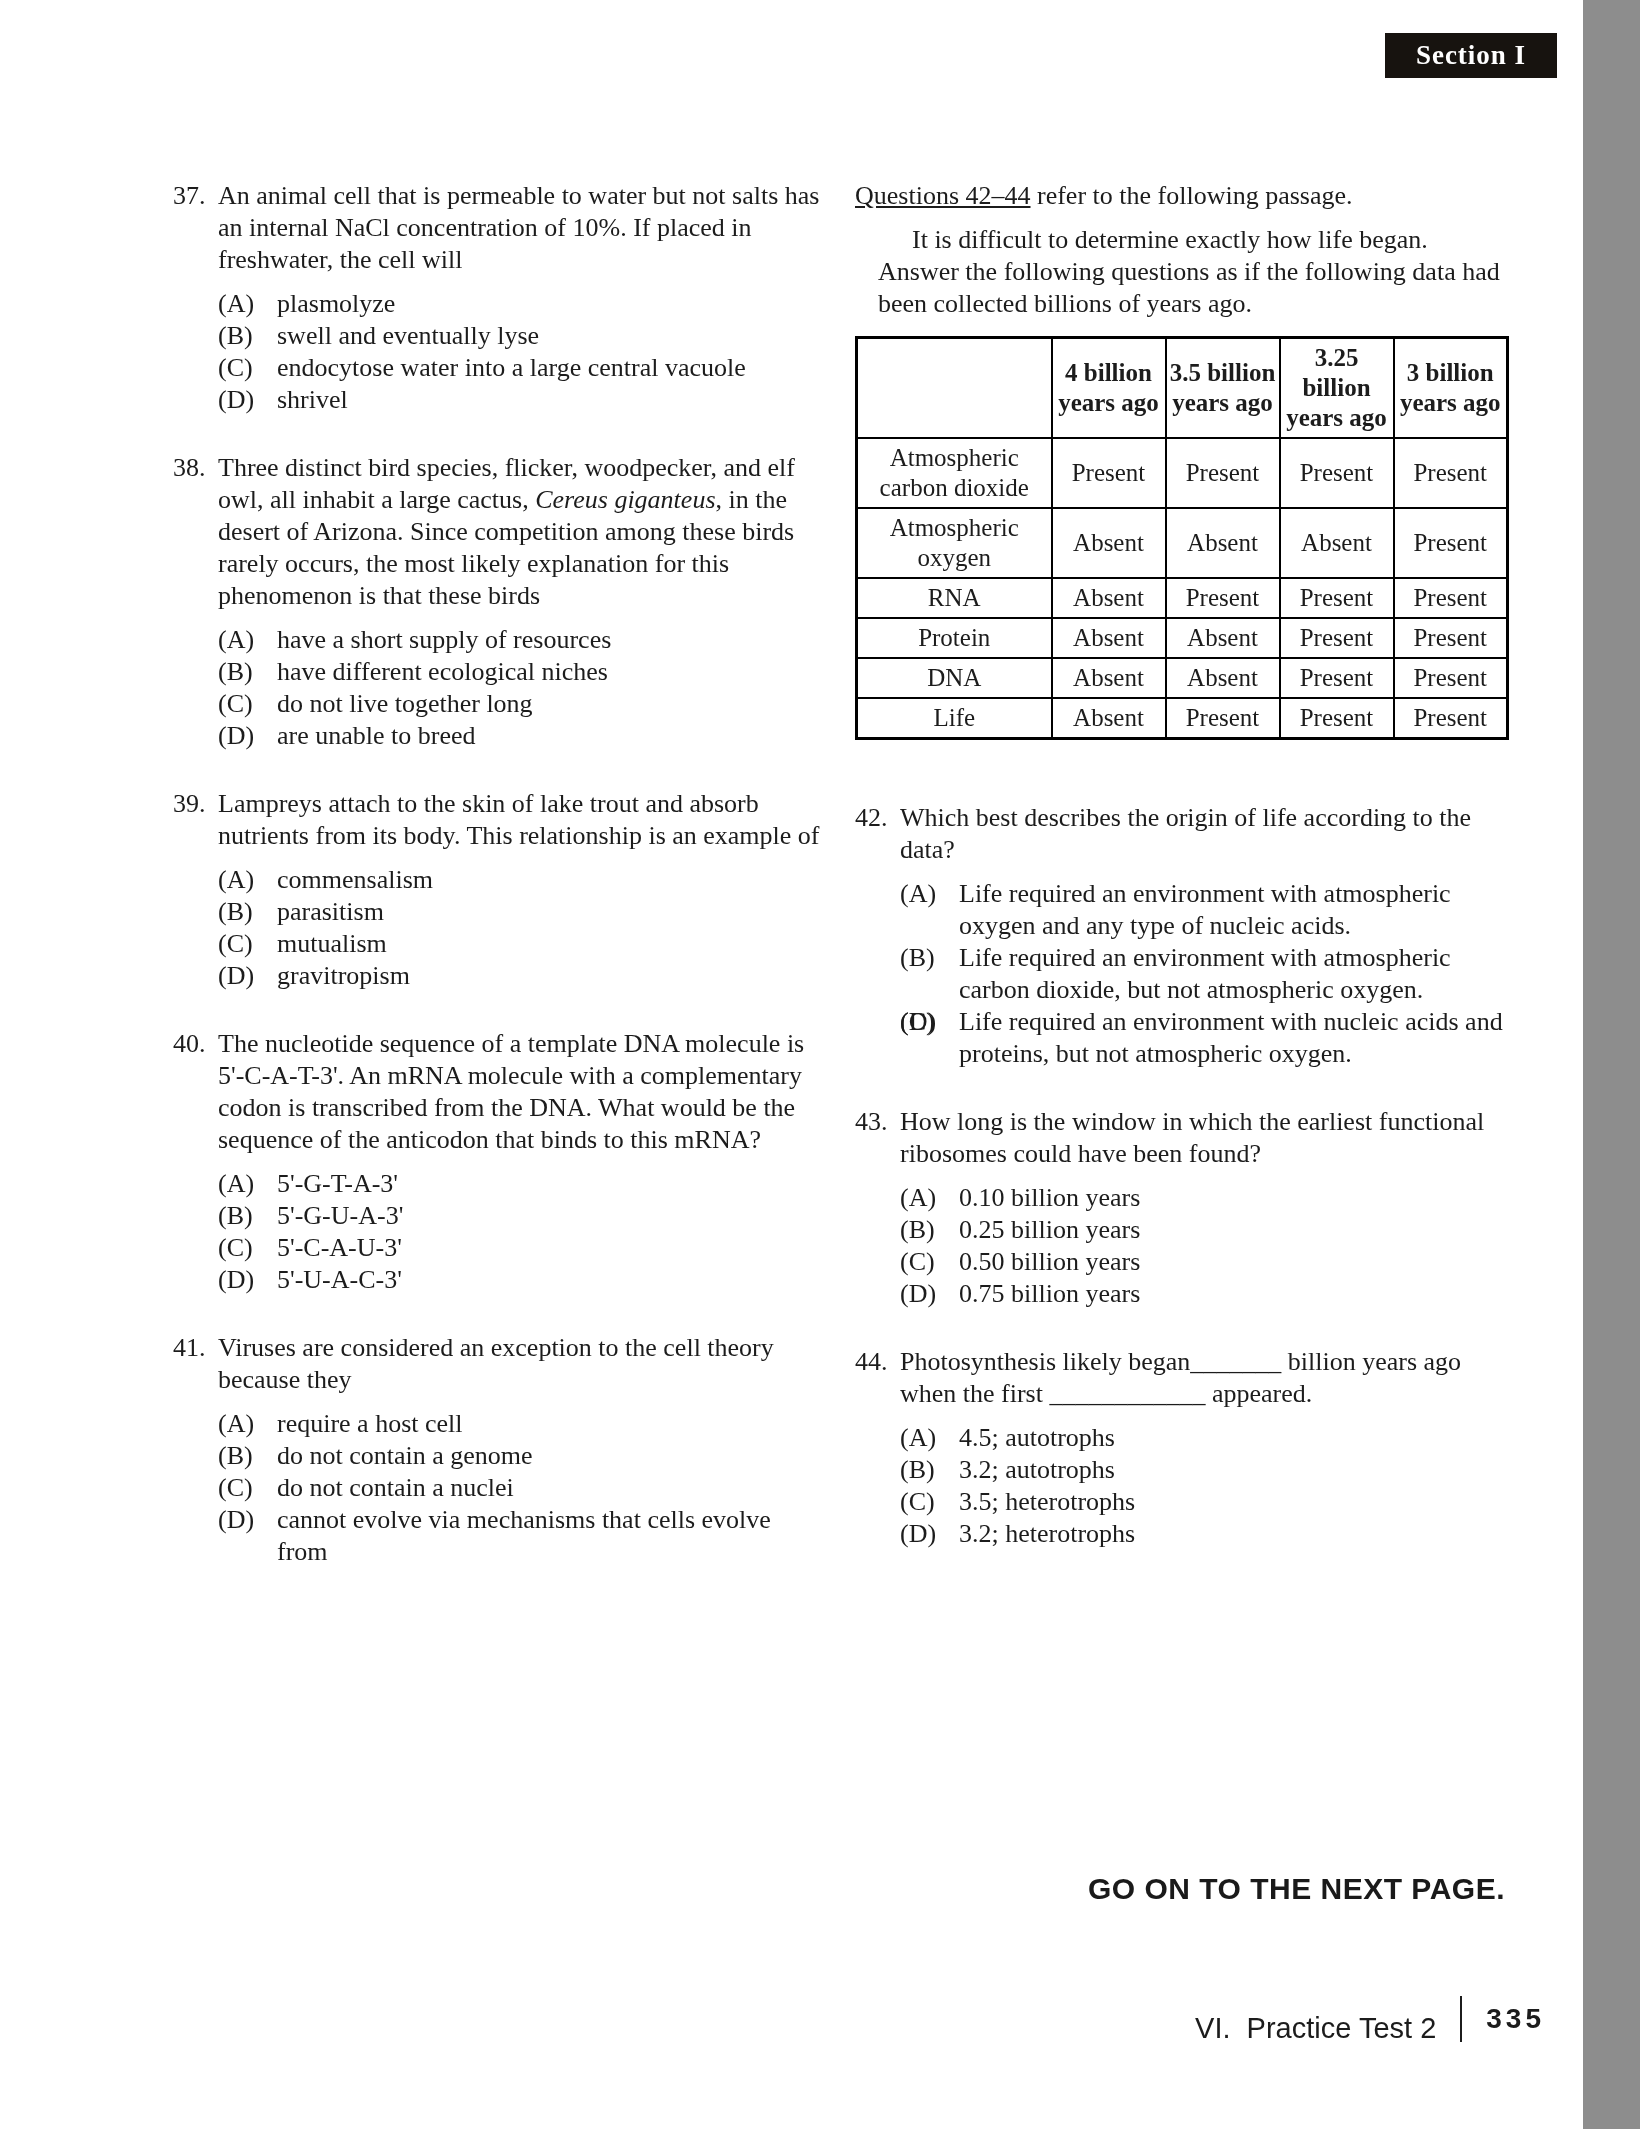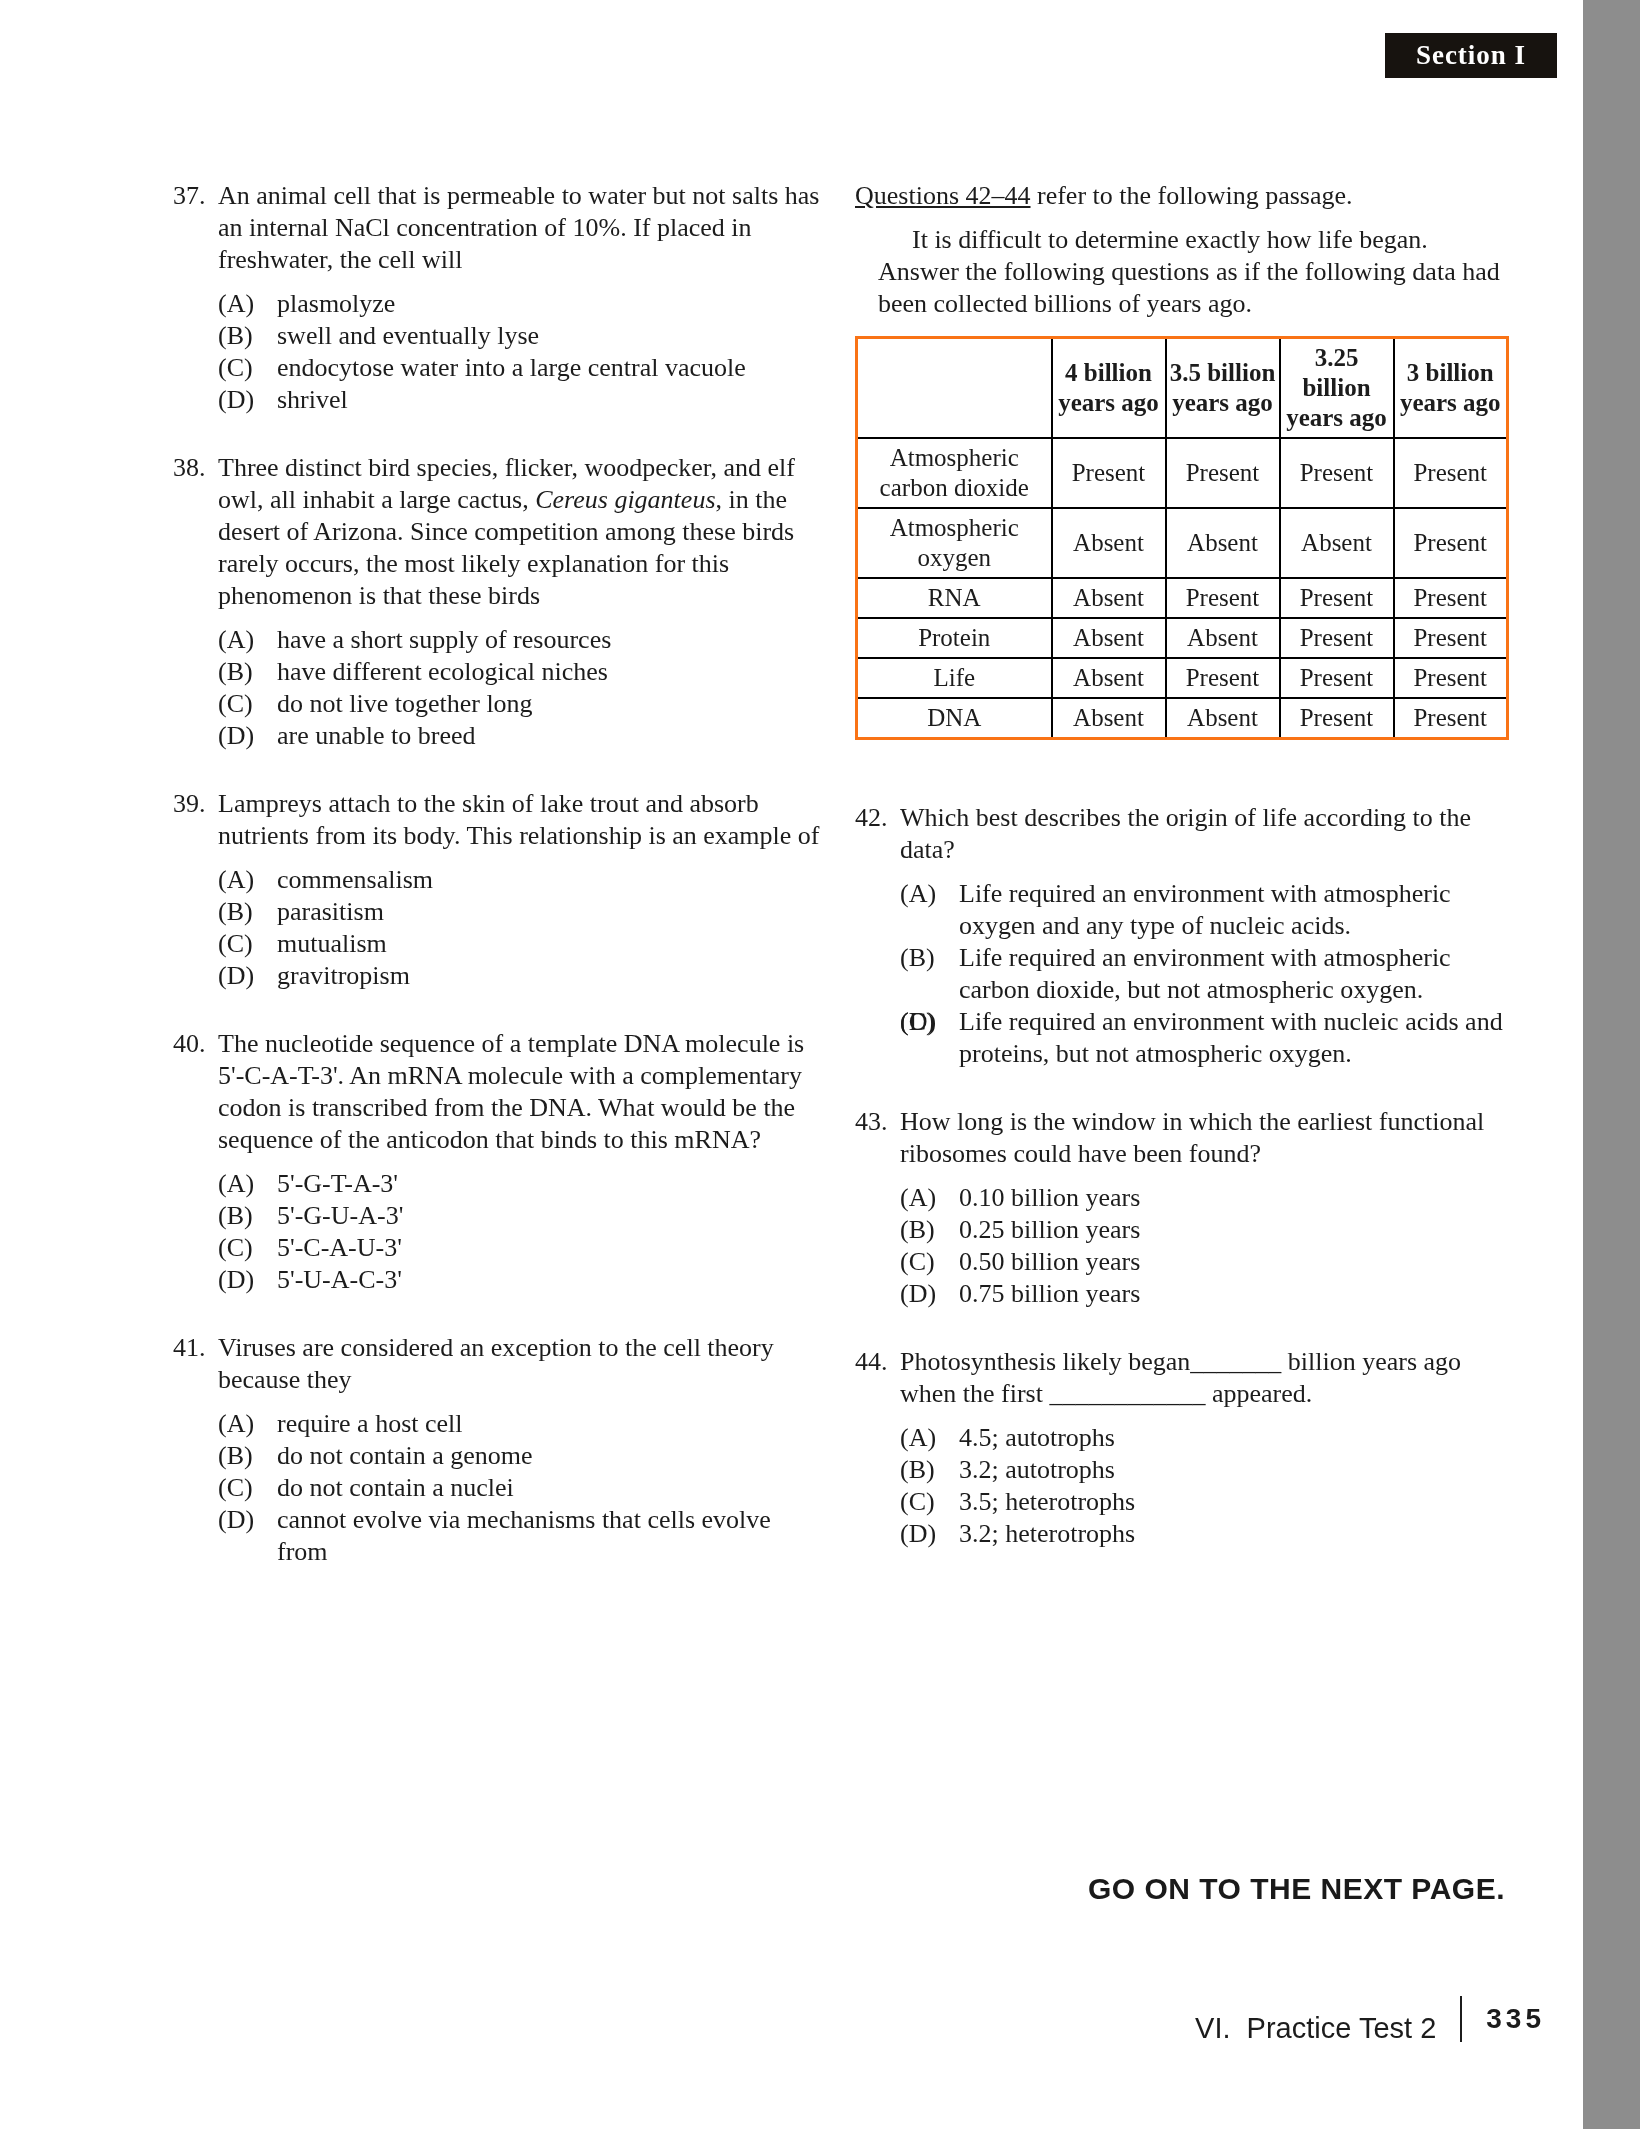--- a/index.html
+++ b/index.html
@@ -25,21 +25,21 @@
   .passage-ref{margin-bottom:12px;}
   .und{text-decoration:underline;}
   .passage{padding-left:23px;text-indent:34px;margin-bottom:0;}
   table.data-table{
     border-collapse:collapse;table-layout:fixed;width:649px;margin:16px 0 62px 0;
     text-align:center;font-size:25px;line-height:30px;
   }
   table.data-table th,table.data-table td{
     border:2px solid #000;padding:4px 2px;vertical-align:middle;
   }
-  table.data-table{border:3px solid #f97316;}
+  table.data-table{border:3px solid #000000;}
   table.data-table th{font-weight:bold;}
   .go-on{
     position:absolute;top:1872px;right:135px;font-family:"Liberation Sans", sans-serif;
     font-weight:bold;font-size:30px;color:#1a1a1a;letter-spacing:0.5px;
   }
   .page-footer{
     position:absolute;top:1992px;right:95px;display:flex;align-items:center;
     font-family:"Liberation Sans", sans-serif;font-size:29px;color:#1c1c1c;
   }
   .footer-label{white-space:pre;margin-top:20px;}
@@ -162,30 +162,30 @@
         <td>Present</td>
       </tr>
       <tr>
         <td>Protein</td>
         <td>Absent</td>
         <td>Absent</td>
         <td>Present</td>
         <td>Present</td>
       </tr>
       <tr>
+        <td>DNA</td>
+        <td>Absent</td>
+        <td>Absent</td>
+        <td>Present</td>
+        <td>Present</td>
+      </tr>
+      <tr>
         <td>Life</td>
         <td>Absent</td>
         <td>Present</td>
-        <td>Present</td>
-        <td>Present</td>
-      </tr>
-      <tr>
-        <td>DNA</td>
-        <td>Absent</td>
-        <td>Absent</td>
         <td>Present</td>
         <td>Present</td>
       </tr>
     </tbody>
   </table>
 
   <div class="question">
     <span class="qnum">42.</span>
     <span>Which best describes the origin of life according to the data?</span>
     <div class="choices">

